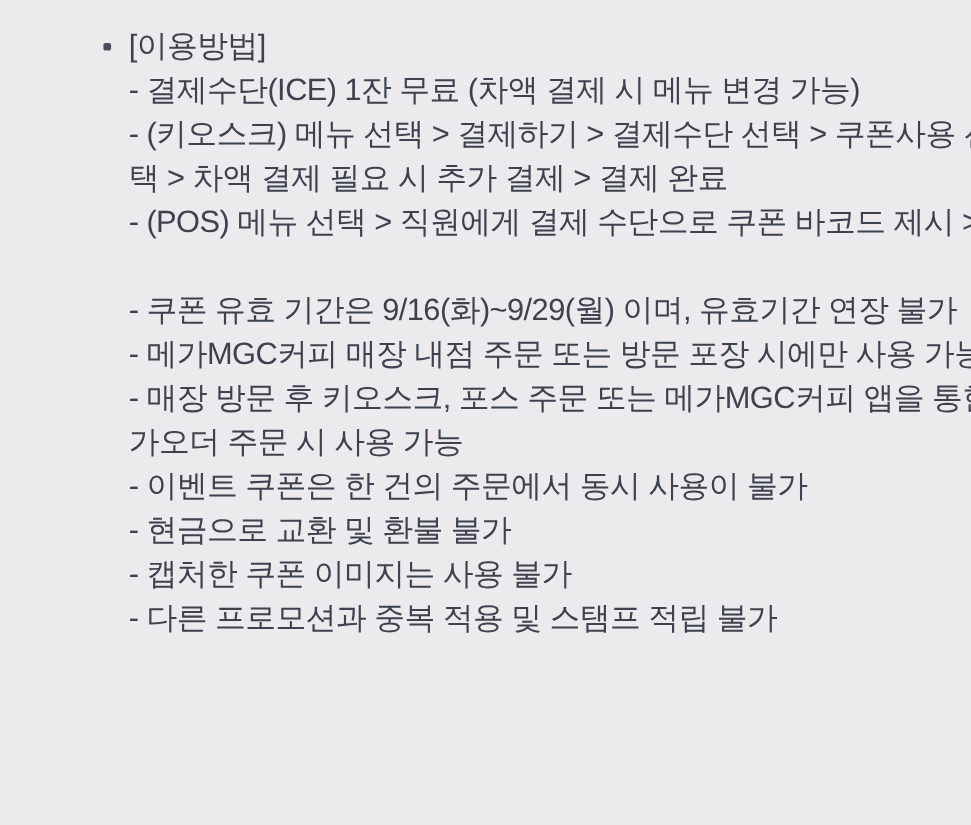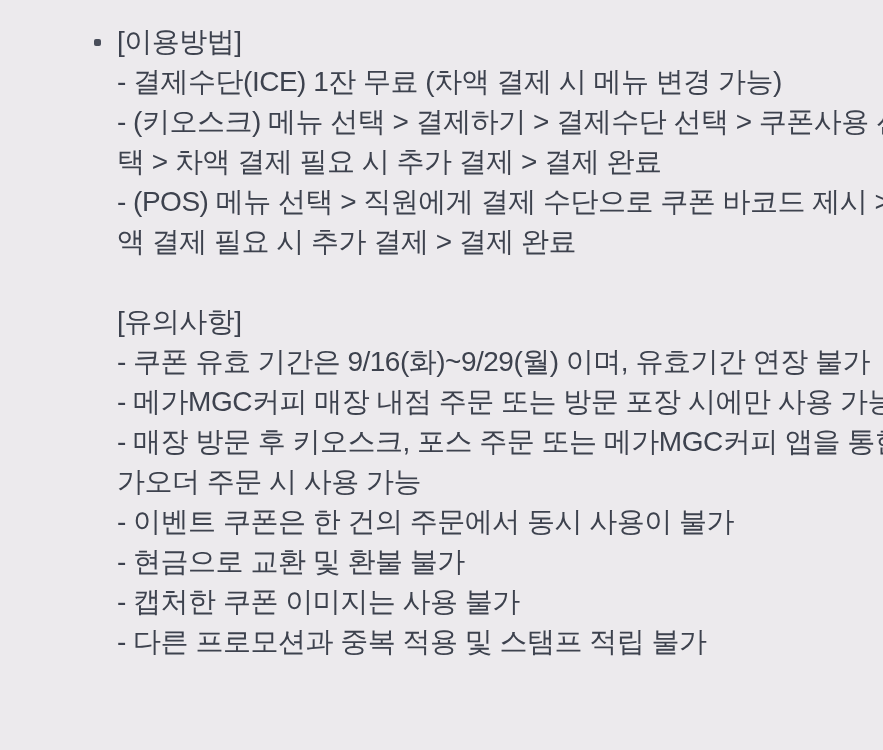--- a/index.html
+++ b/index.html
@@ -52,25 +52,23 @@
 
   <div class="line bullet-row">
     <span class="bullet"></span>
     <span>[이용방법]</span>
   </div>
 
   <div class="line">- 결제수단(ICE) 1잔 무료 (차액 결제 시 메뉴 변경 가능)</div>
   <div class="line">- (키오스크) 메뉴 선택 &gt; 결제하기 &gt; 결제수단 선택 &gt; 쿠폰사용 선</div>
   <div class="line">택 &gt; 차액 결제 필요 시 추가 결제 &gt; 결제 완료</div>
   <div class="line">- (POS) 메뉴 선택 &gt; 직원에게 결제 수단으로 쿠폰 바코드 제시 &gt; 차</div>
-  <div class="line">액 결제 필요 시 추가 결제 &gt; 결제 완료</div>
 
   <div class="line gap"></div>
 
-  <div class="line">[유의사항]</div>
 
   <div class="line">- 쿠폰 유효 기간은 9/16(화)~9/29(월) 이며, 유효기간 연장 불가</div>
   <div class="line">- 메가MGC커피 매장 내점 주문 또는 방문 포장 시에만 사용 가능</div>
   <div class="line">- 매장 방문 후 키오스크, 포스 주문 또는 메가MGC커피 앱을 통한 메</div>
   <div class="line">가오더 주문 시 사용 가능</div>
   <div class="line">- 이벤트 쿠폰은 한 건의 주문에서 동시 사용이 불가</div>
   <div class="line">- 현금으로 교환 및 환불 불가</div>
   <div class="line">- 캡처한 쿠폰 이미지는 사용 불가</div>
   <div class="line">- 다른 프로모션과 중복 적용 및 스탬프 적립 불가</div>
 

